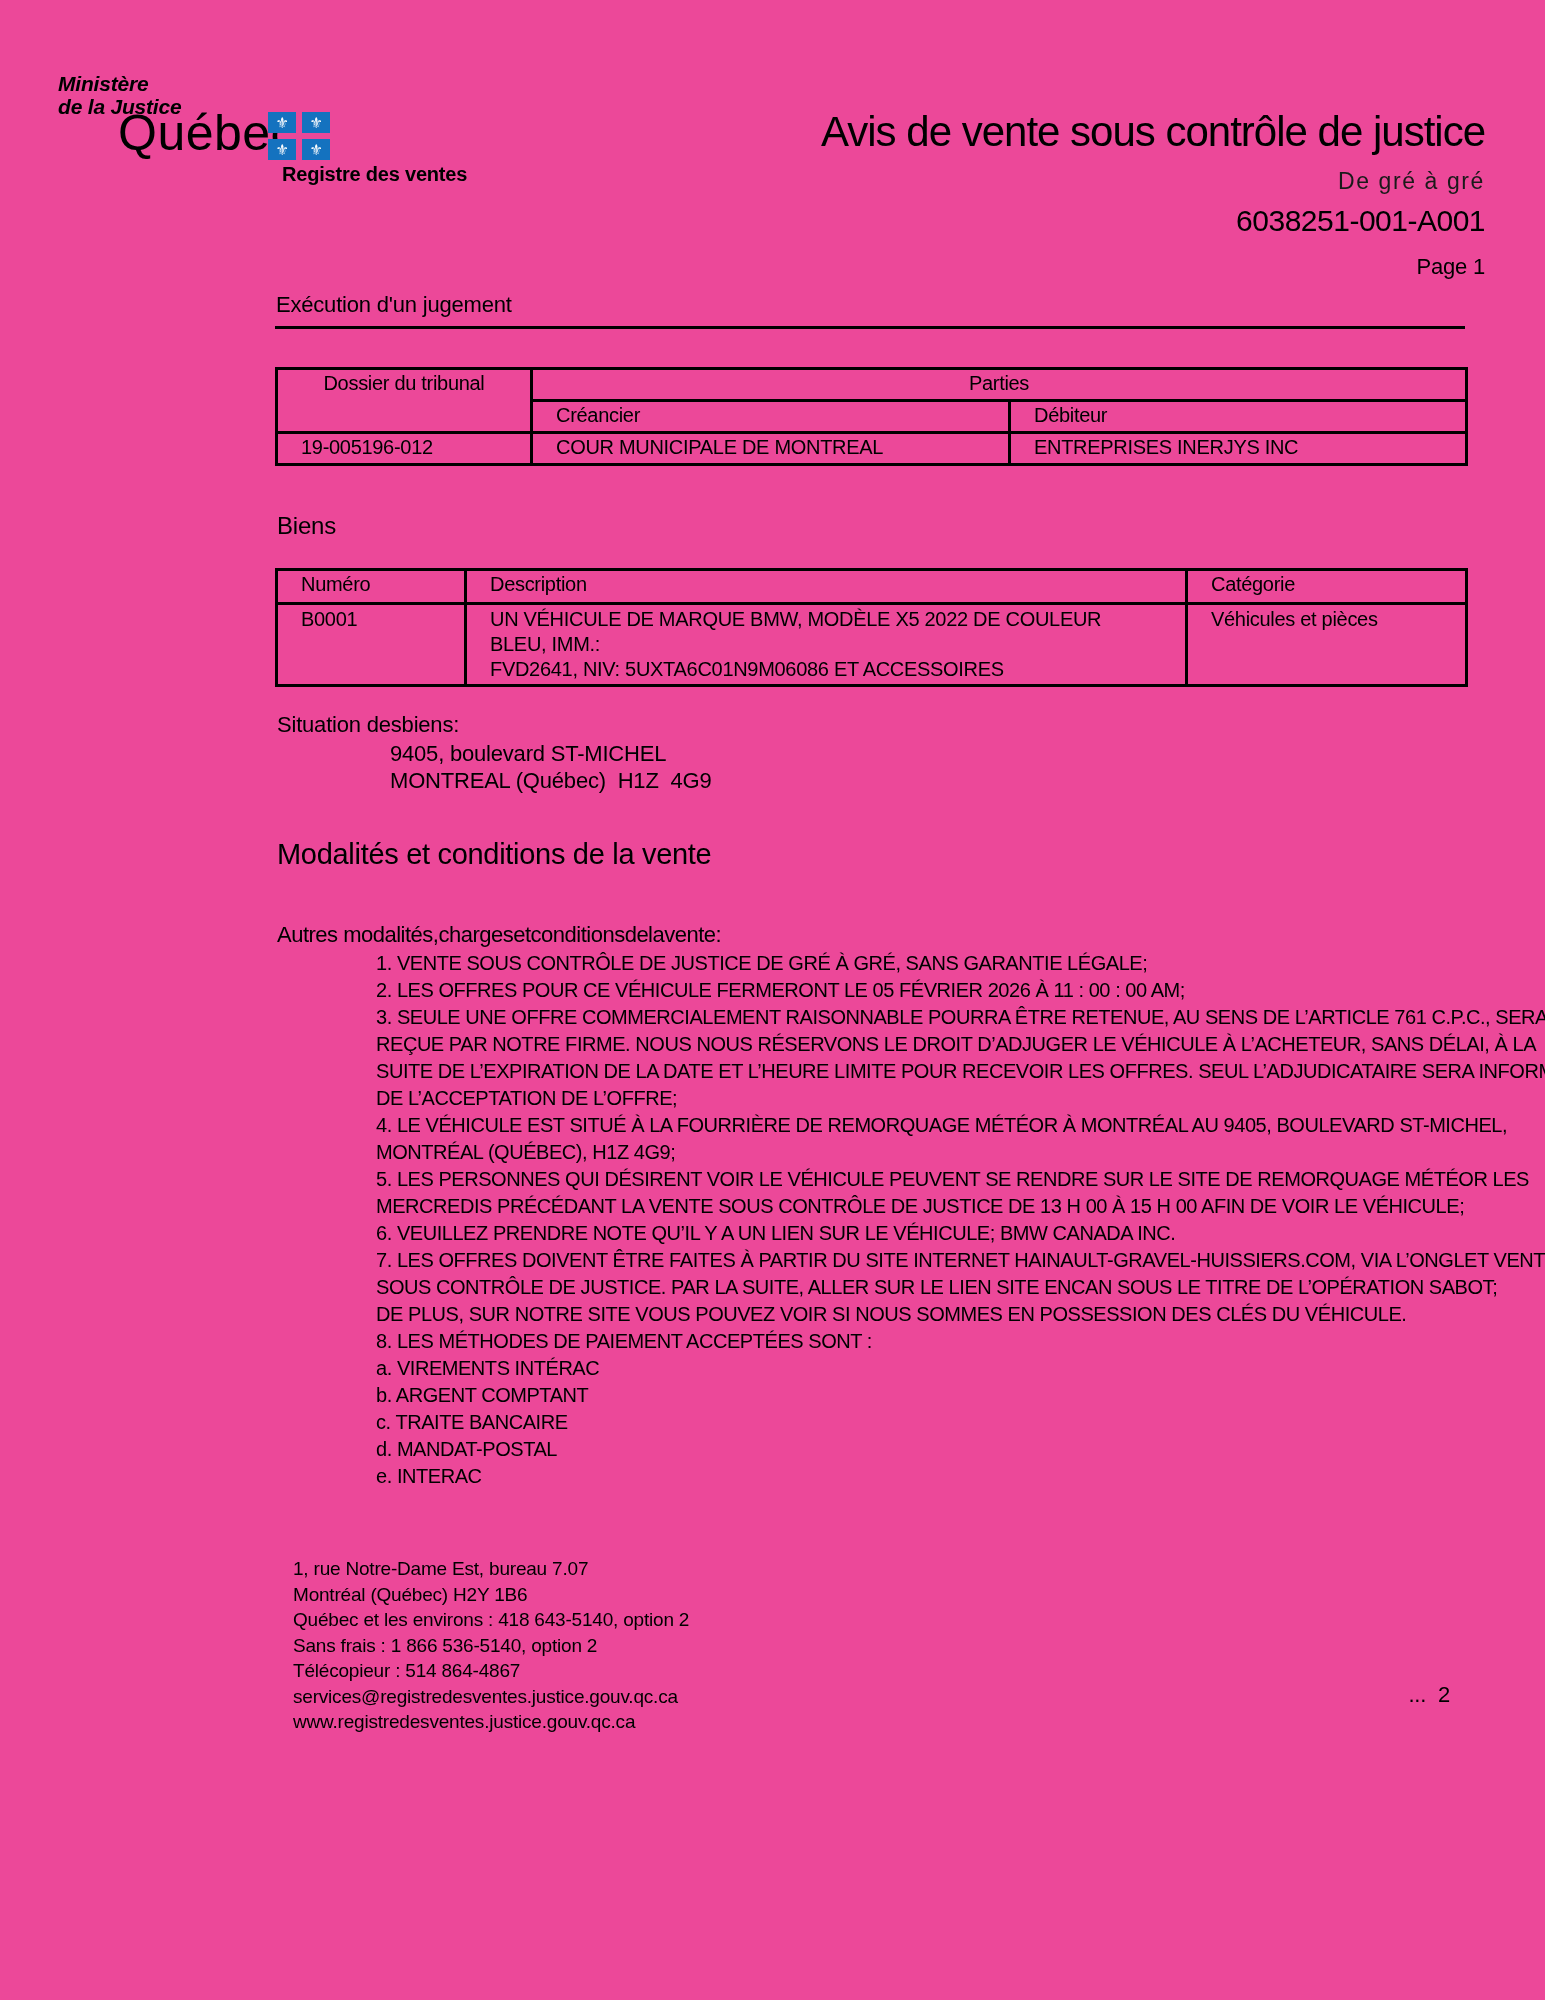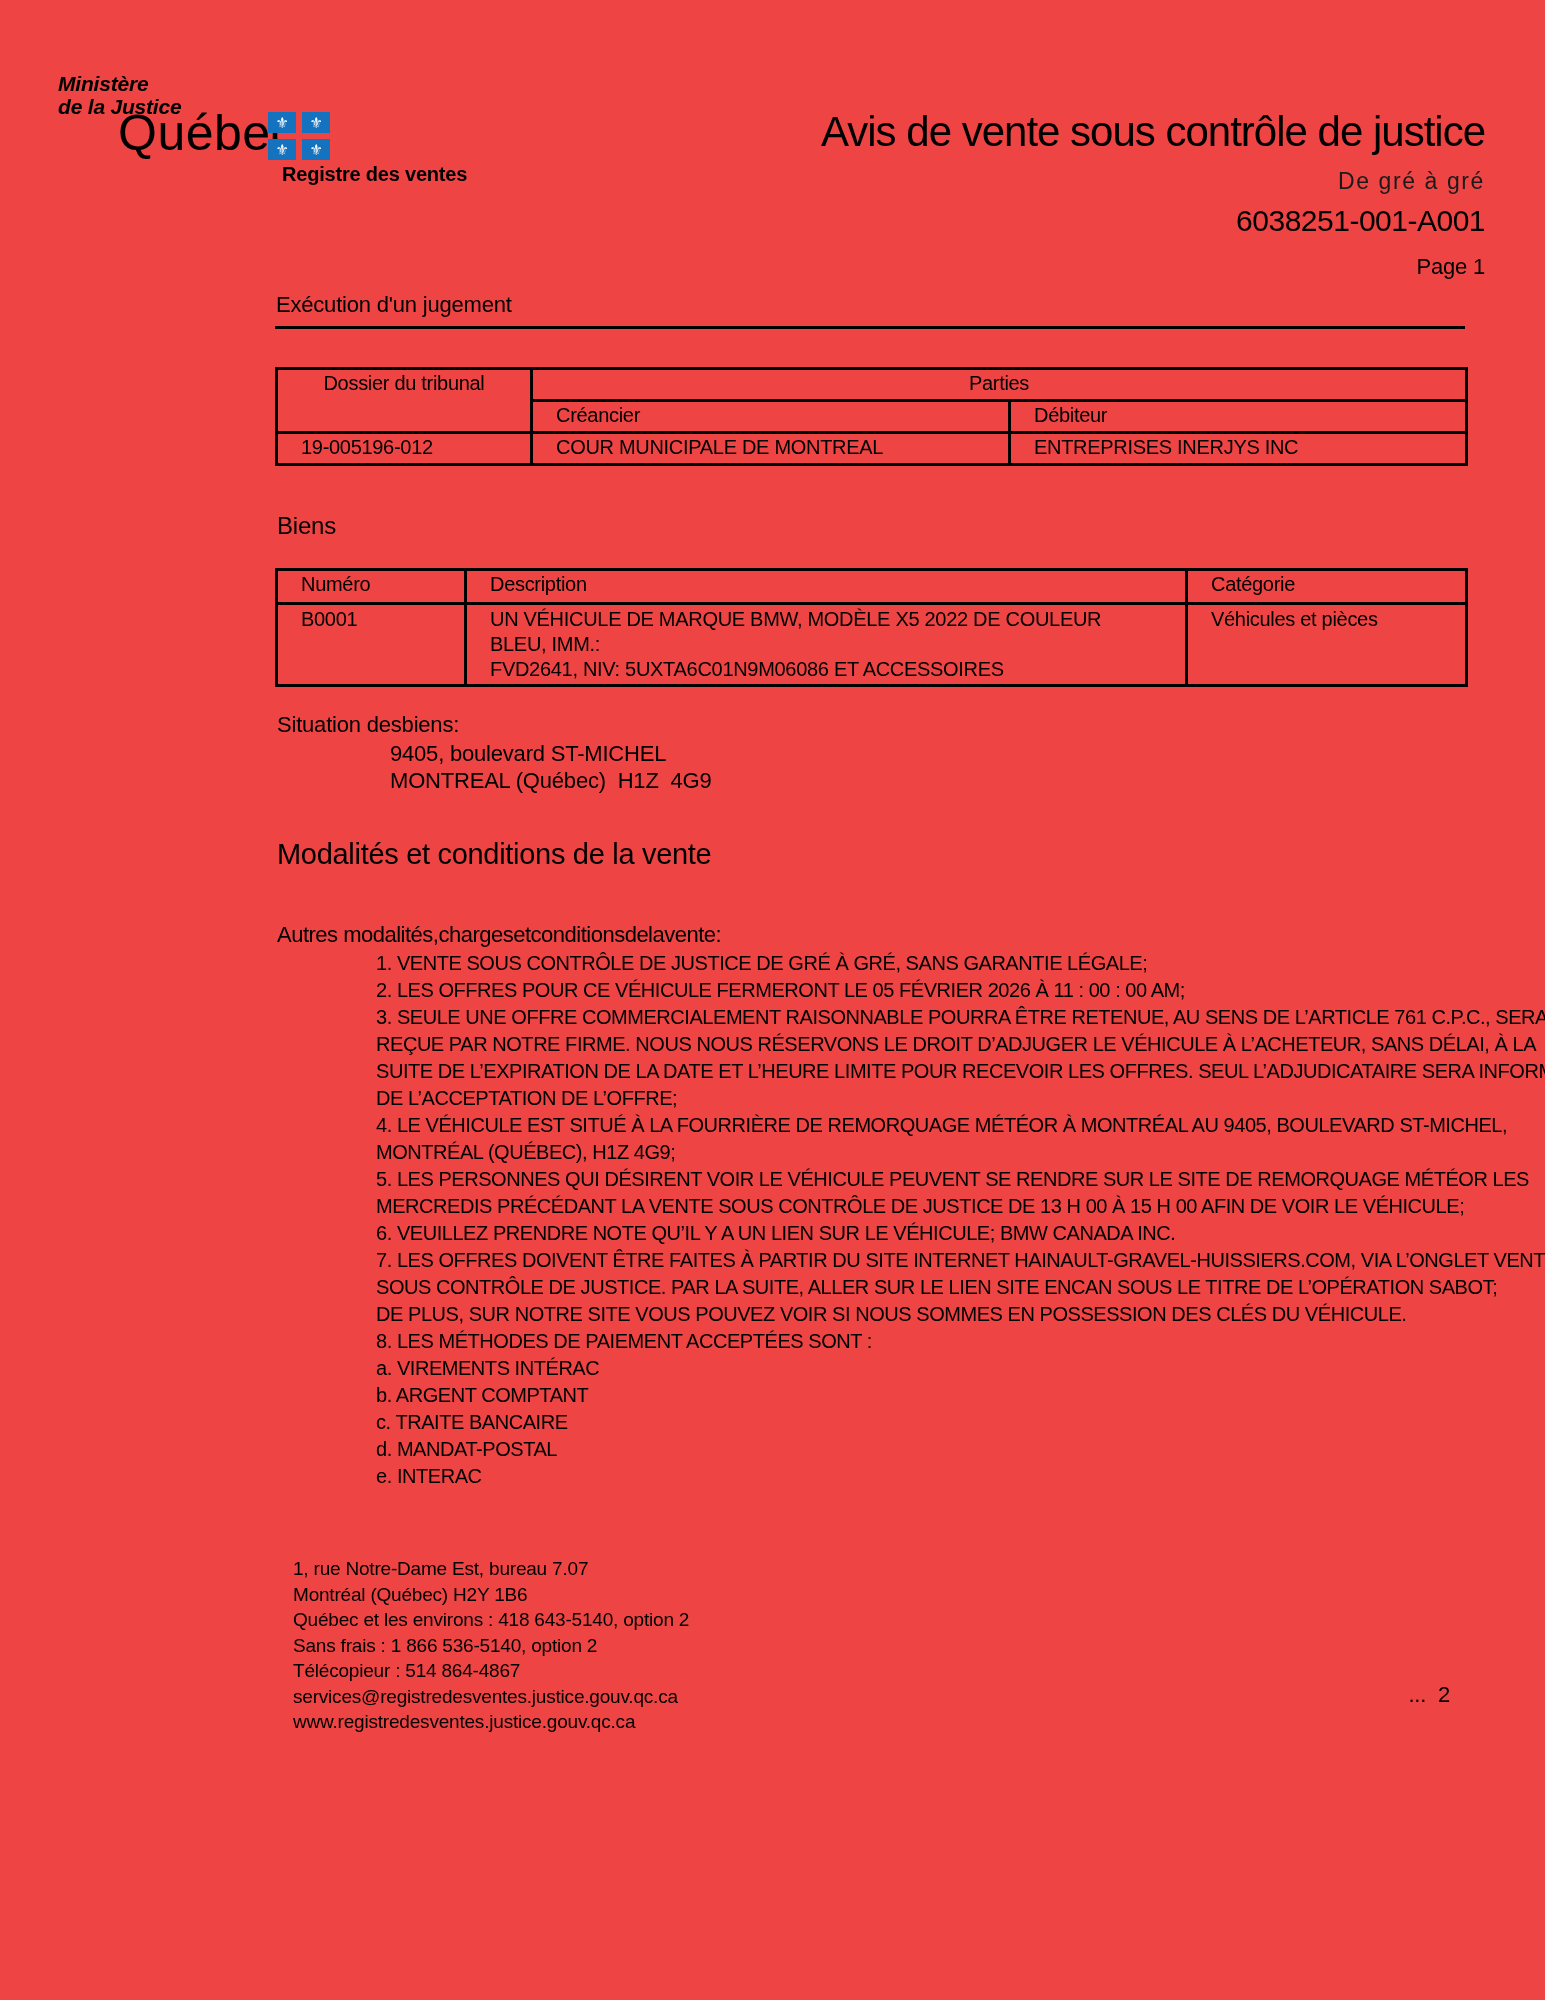--- a/index.html
+++ b/index.html
@@ -1,18 +1,18 @@
 <!DOCTYPE html>
 <html><head>
 <meta charset="utf-8">
 <style>
   html,body { margin:0; padding:0; background:#888; }
   .page {
     position:relative; width:1545px; height:2000px; margin:0 auto;
-    background:#ef4444; color:#000; overflow:hidden;
+    background:#ec4899; color:#000; overflow:hidden;
     font-family:"Liberation Sans", sans-serif; letter-spacing:-0.2px;
   }
   
   .ministry { position:absolute; left:58px; top:72px; font-size:21px; font-weight:bold; font-style:italic; line-height:1.1; }
   .wordmark { position:absolute; left:118px; top:104px; font-size:50px; letter-spacing:0.5px; }
   .flags { position:absolute; left:268px; top:112px; display:grid; grid-template-columns:28px 28px; grid-auto-rows:21px; gap:6px; }
   .flag { background:#1472bf; color:#fff; display:flex; align-items:center; justify-content:center; font-size:15px; line-height:1; }
   .register { position:absolute; left:282px; top:163px; font-size:20px; font-weight:bold; }
   
   .head-right { position:absolute; top:110px; right:60px; text-align:right; }

